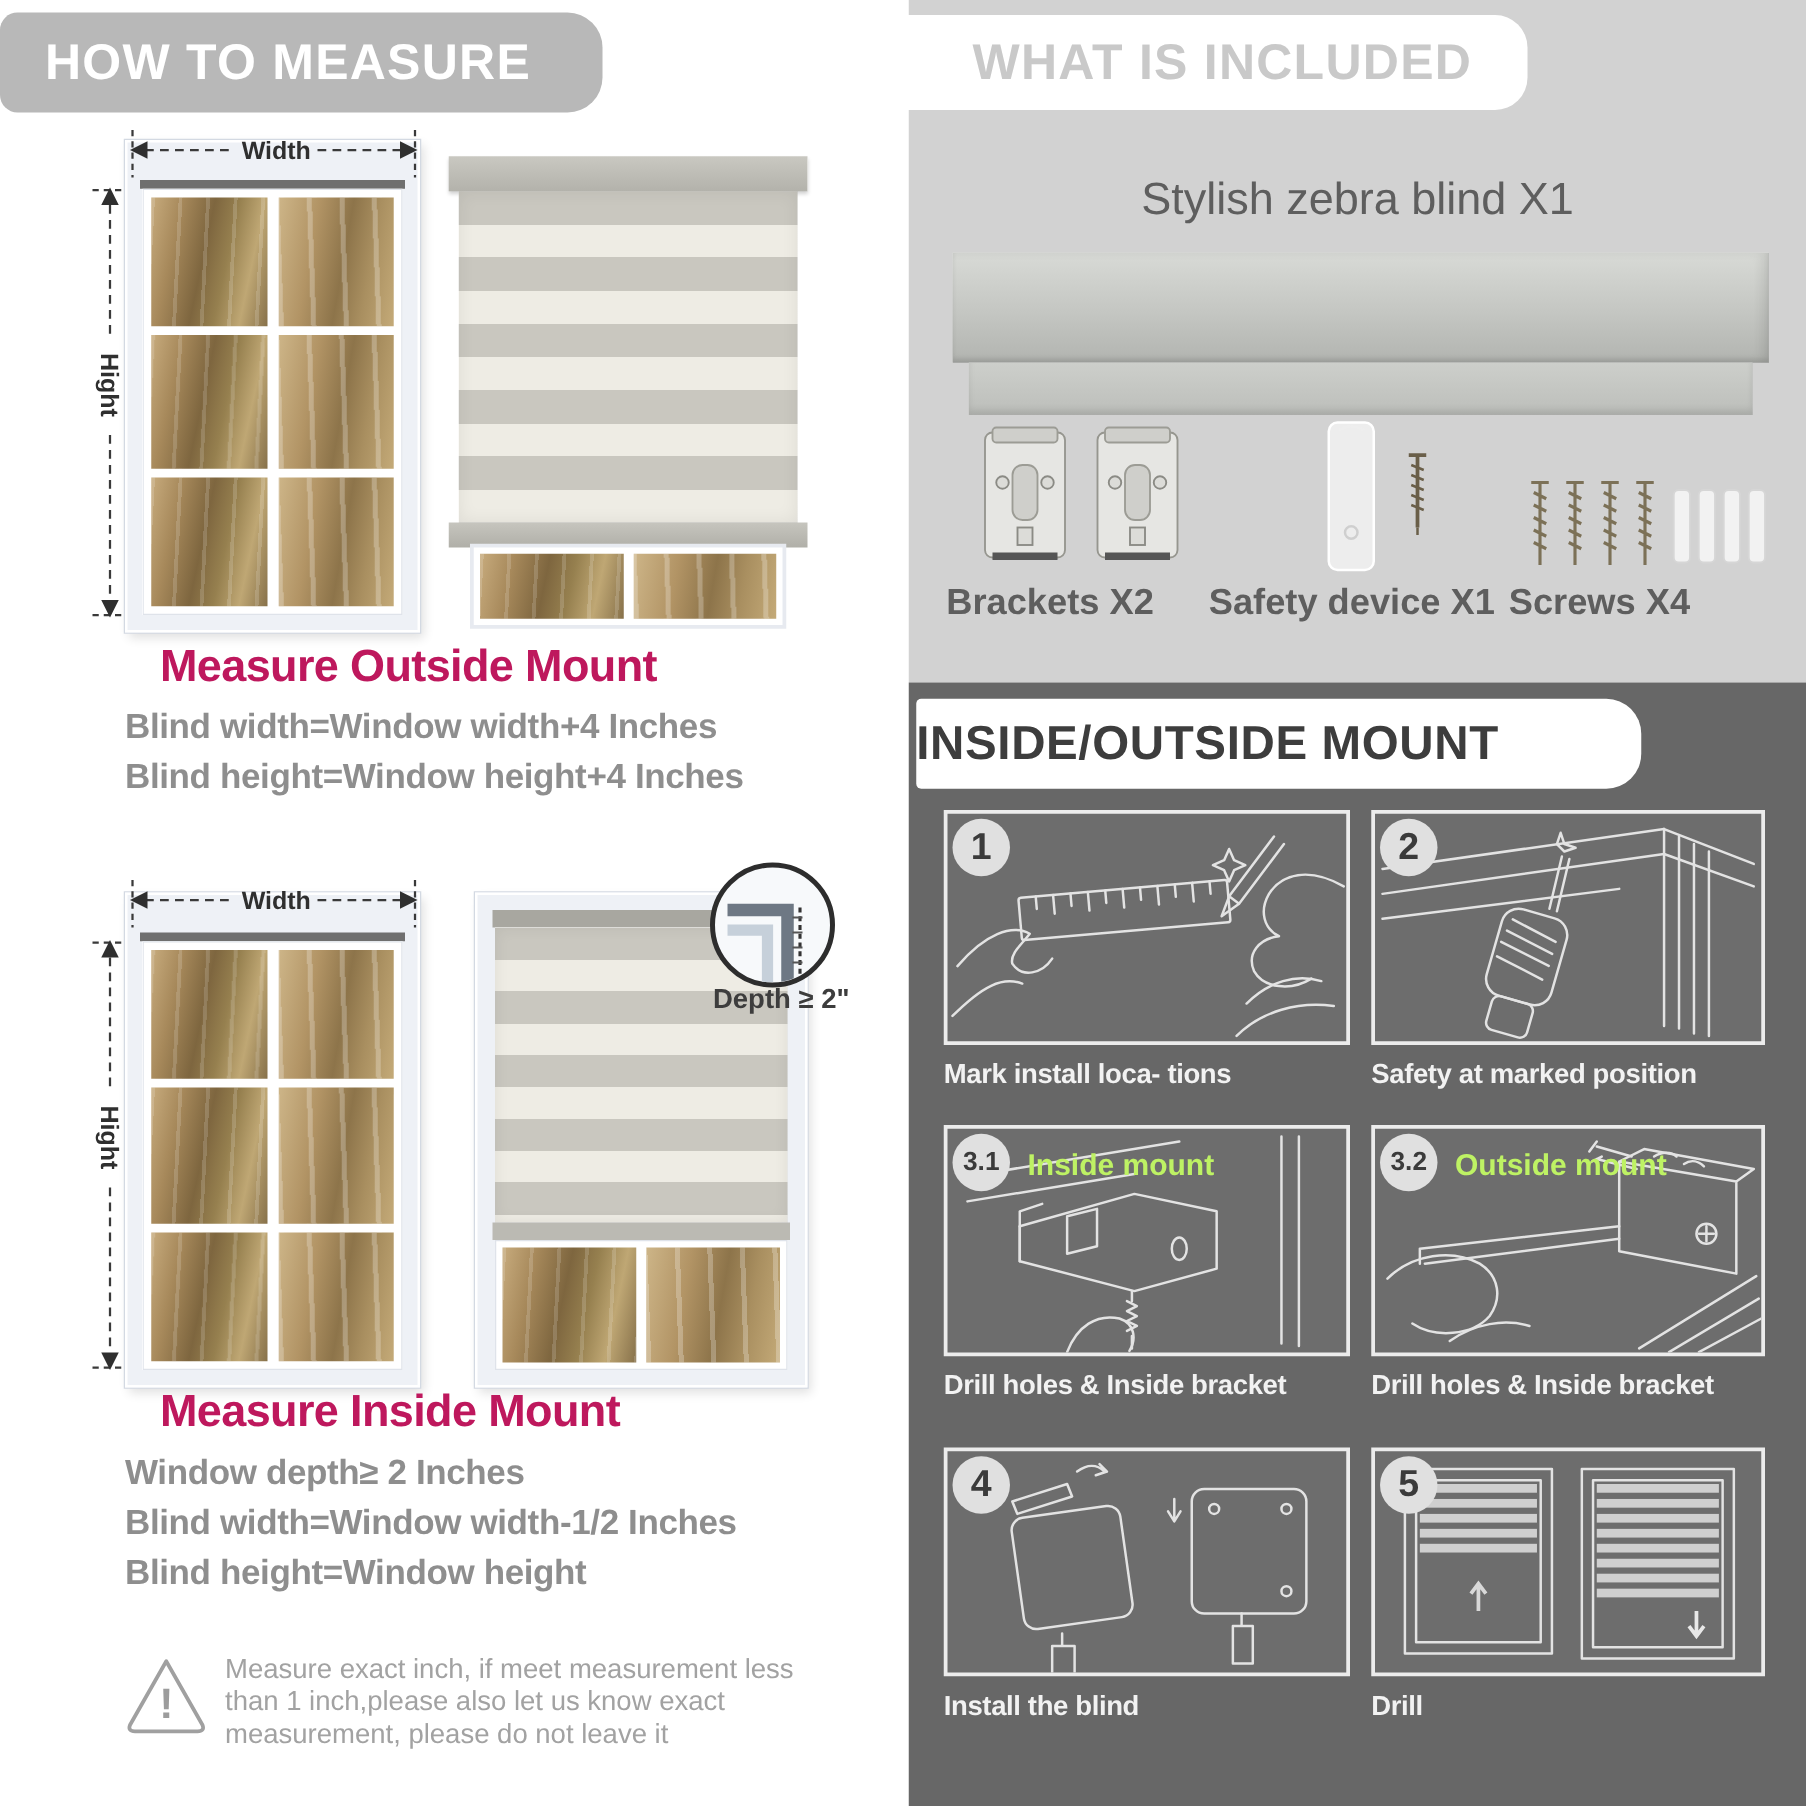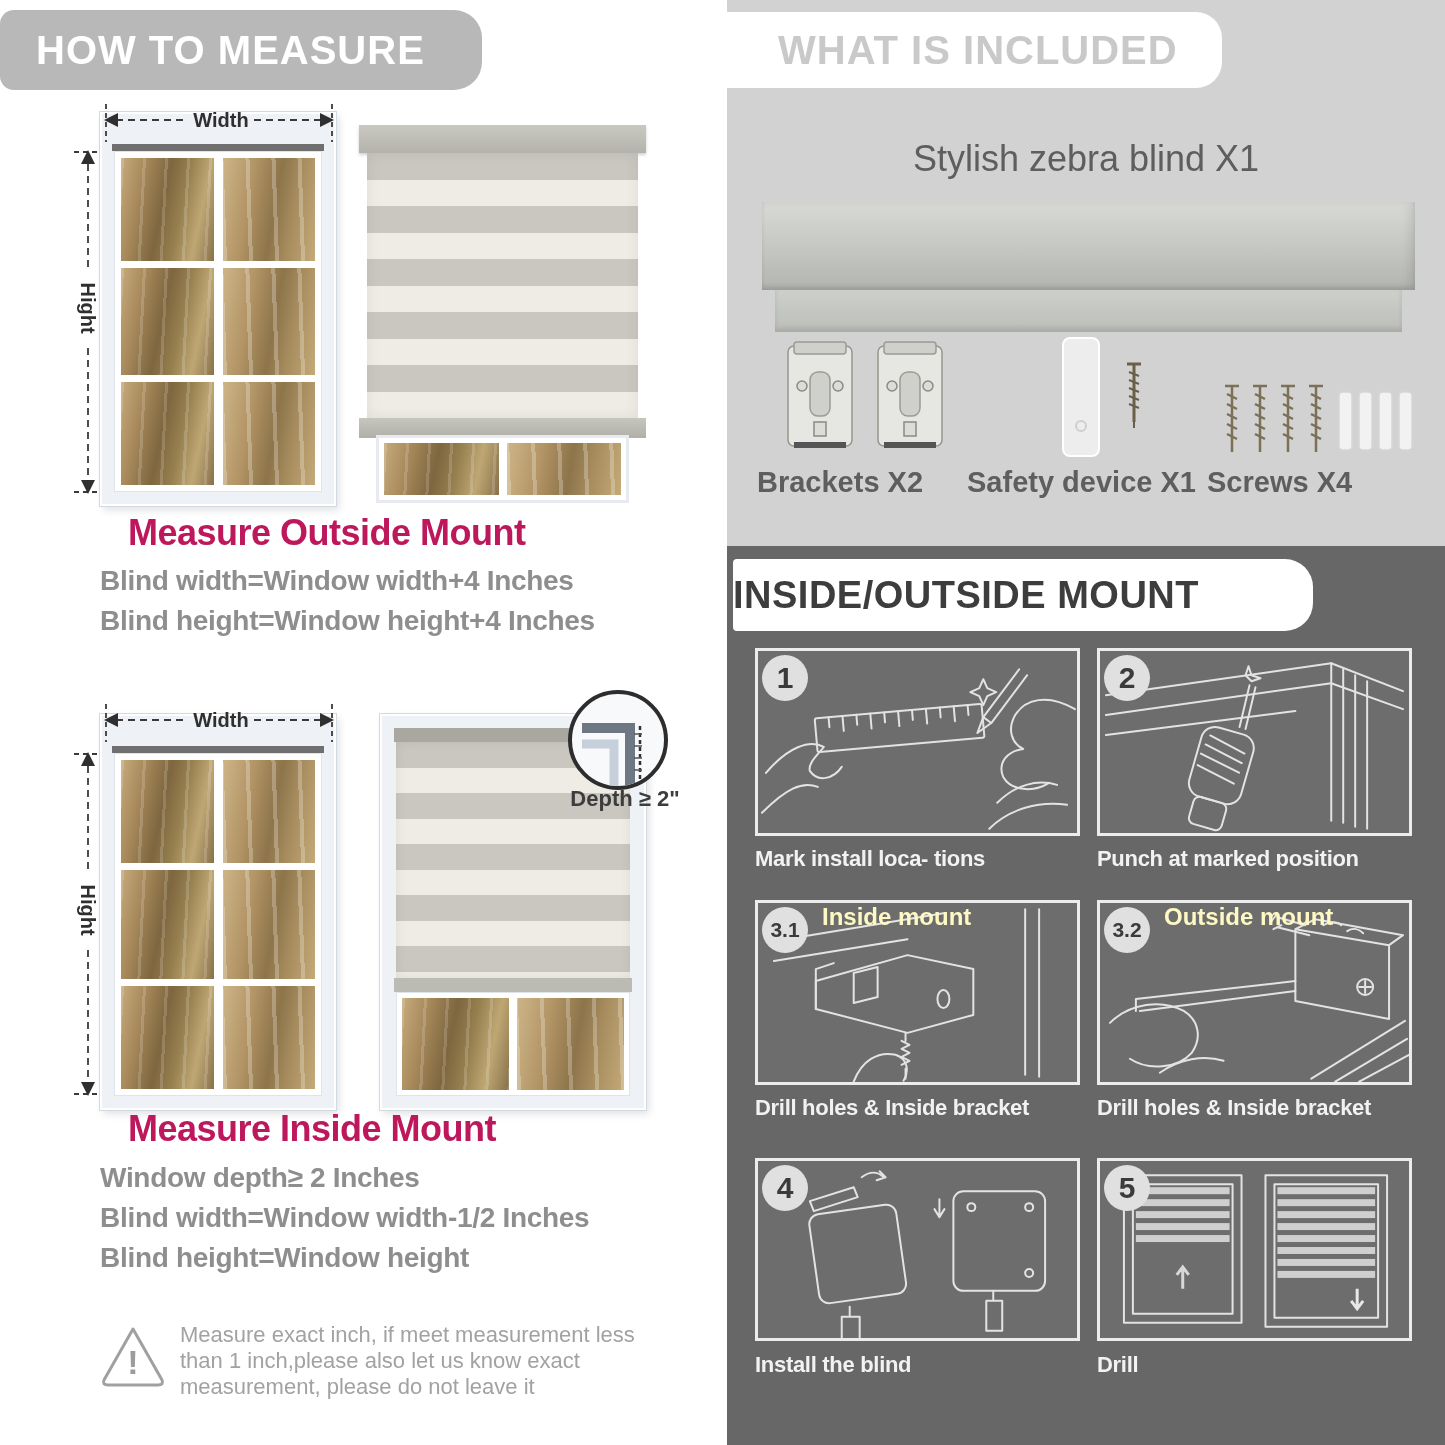--- a/index.html
+++ b/index.html
@@ -79,21 +79,21 @@
   .mount-section{position:absolute;left:727px;top:546px;width:718px;height:899px;background:#676767;}
   .mount-bar{position:absolute;left:6px;top:13px;width:580px;height:72px;background:#fff;
              border-radius:4px 28px 28px 4px;color:#3d3d3d;font-size:38px;font-weight:bold;
              letter-spacing:.5px;line-height:72px;box-sizing:border-box;}
   .panel{position:absolute;border:3px solid #ececec;background:#6d6d6d;}
   .panel svg{position:absolute;inset:0;width:100%;height:100%;}
   .badge{position:absolute;left:4px;top:4px;width:46px;height:46px;border-radius:50%;
          background:#e0e0e0;color:#3b3b3b;font-weight:bold;font-size:30px;
          display:flex;align-items:center;justify-content:center;z-index:3;}
   .badge-dec{font-size:21px;}
-  .panel-title{position:absolute;left:64px;top:0;color:#fef9c3;font-size:24px;font-weight:bold;z-index:3;}
+  .panel-title{position:absolute;left:64px;top:16px;color:#bef264;font-size:24px;font-weight:bold;z-index:3;}
   .caption{position:absolute;color:#f2f2f2;font-size:22px;font-weight:bold;letter-spacing:-0.3px;}
 
   .ln{stroke:#e3e3e3;stroke-width:2;fill:none;stroke-linecap:round;stroke-linejoin:round;}
   .meas{stroke:#3a3a3a;stroke-width:1.8;fill:none;}
   .meas-txt{fill:#2f2f2f;font-size:20px;font-weight:bold;font-family:"Liberation Sans",sans-serif;}
 </style>
 </head>
 <body>
 
 <div class="page">
@@ -287,21 +287,21 @@
           <path d="M150,34 L140,76 M156,36 L146,78"></path>
           <g transform="rotate(16 118 124)">
             <rect x="92" y="78" width="54" height="72" rx="14"></rect>
             <path d="M100,88 l38,8 M98,98 l40,8 M96,108 l42,8 M96,120 l40,8"></path>
             <rect x="102" y="150" width="34" height="28" rx="6"></rect>
           </g>
         </g>
       </svg>
       <div class="badge">2</div>
     </div>
-    <div class="caption" style="left:370px;top:300px;">Punch at  marked position</div>
+    <div class="caption" style="left:370px;top:300px;">Safety at  marked position</div>
 
     <div class="panel" style="left:28px;top:354px;width:319px;height:179px;">
       <svg viewBox="0 0 320 179">
         <g class="ln">
           <path d="M268,6 L268,172 M282,6 L282,174"></path>
           <path d="M16,38 L186,10 M16,58 L150,36"></path>
           <path d="M58,78 L150,52 L216,66 L216,112 L150,130 L58,106 Z"></path>
           <path d="M58,78 L58,106"></path>
           <path d="M96,70 l24,-6 0,30 -24,6 z"></path>
           <ellipse cx="186" cy="96" rx="6" ry="9"></ellipse>

